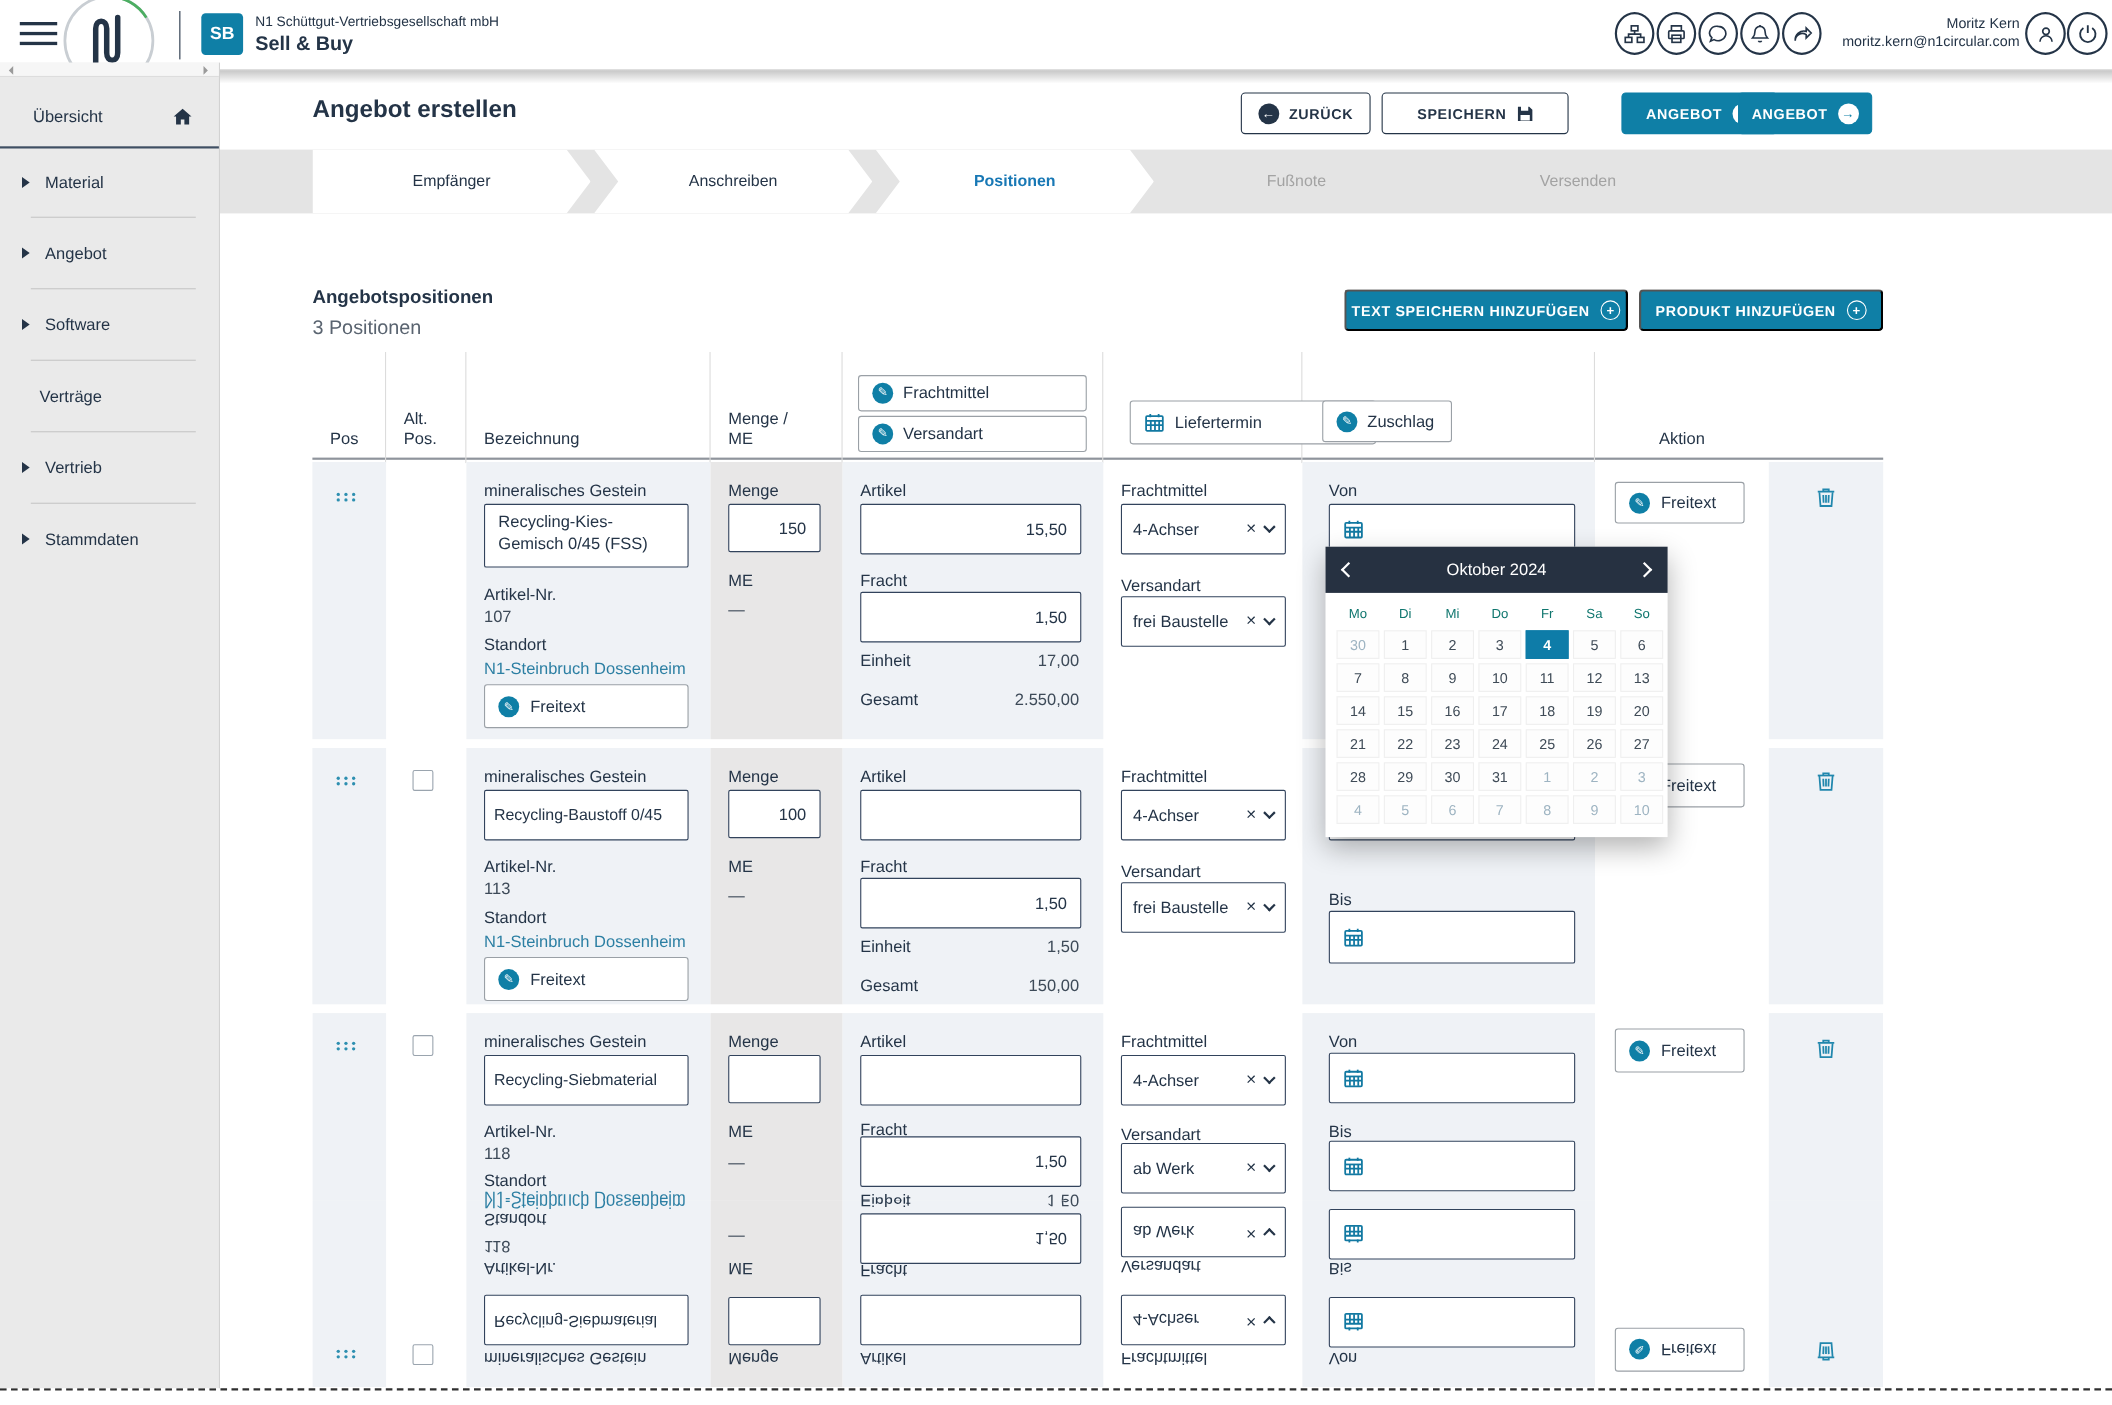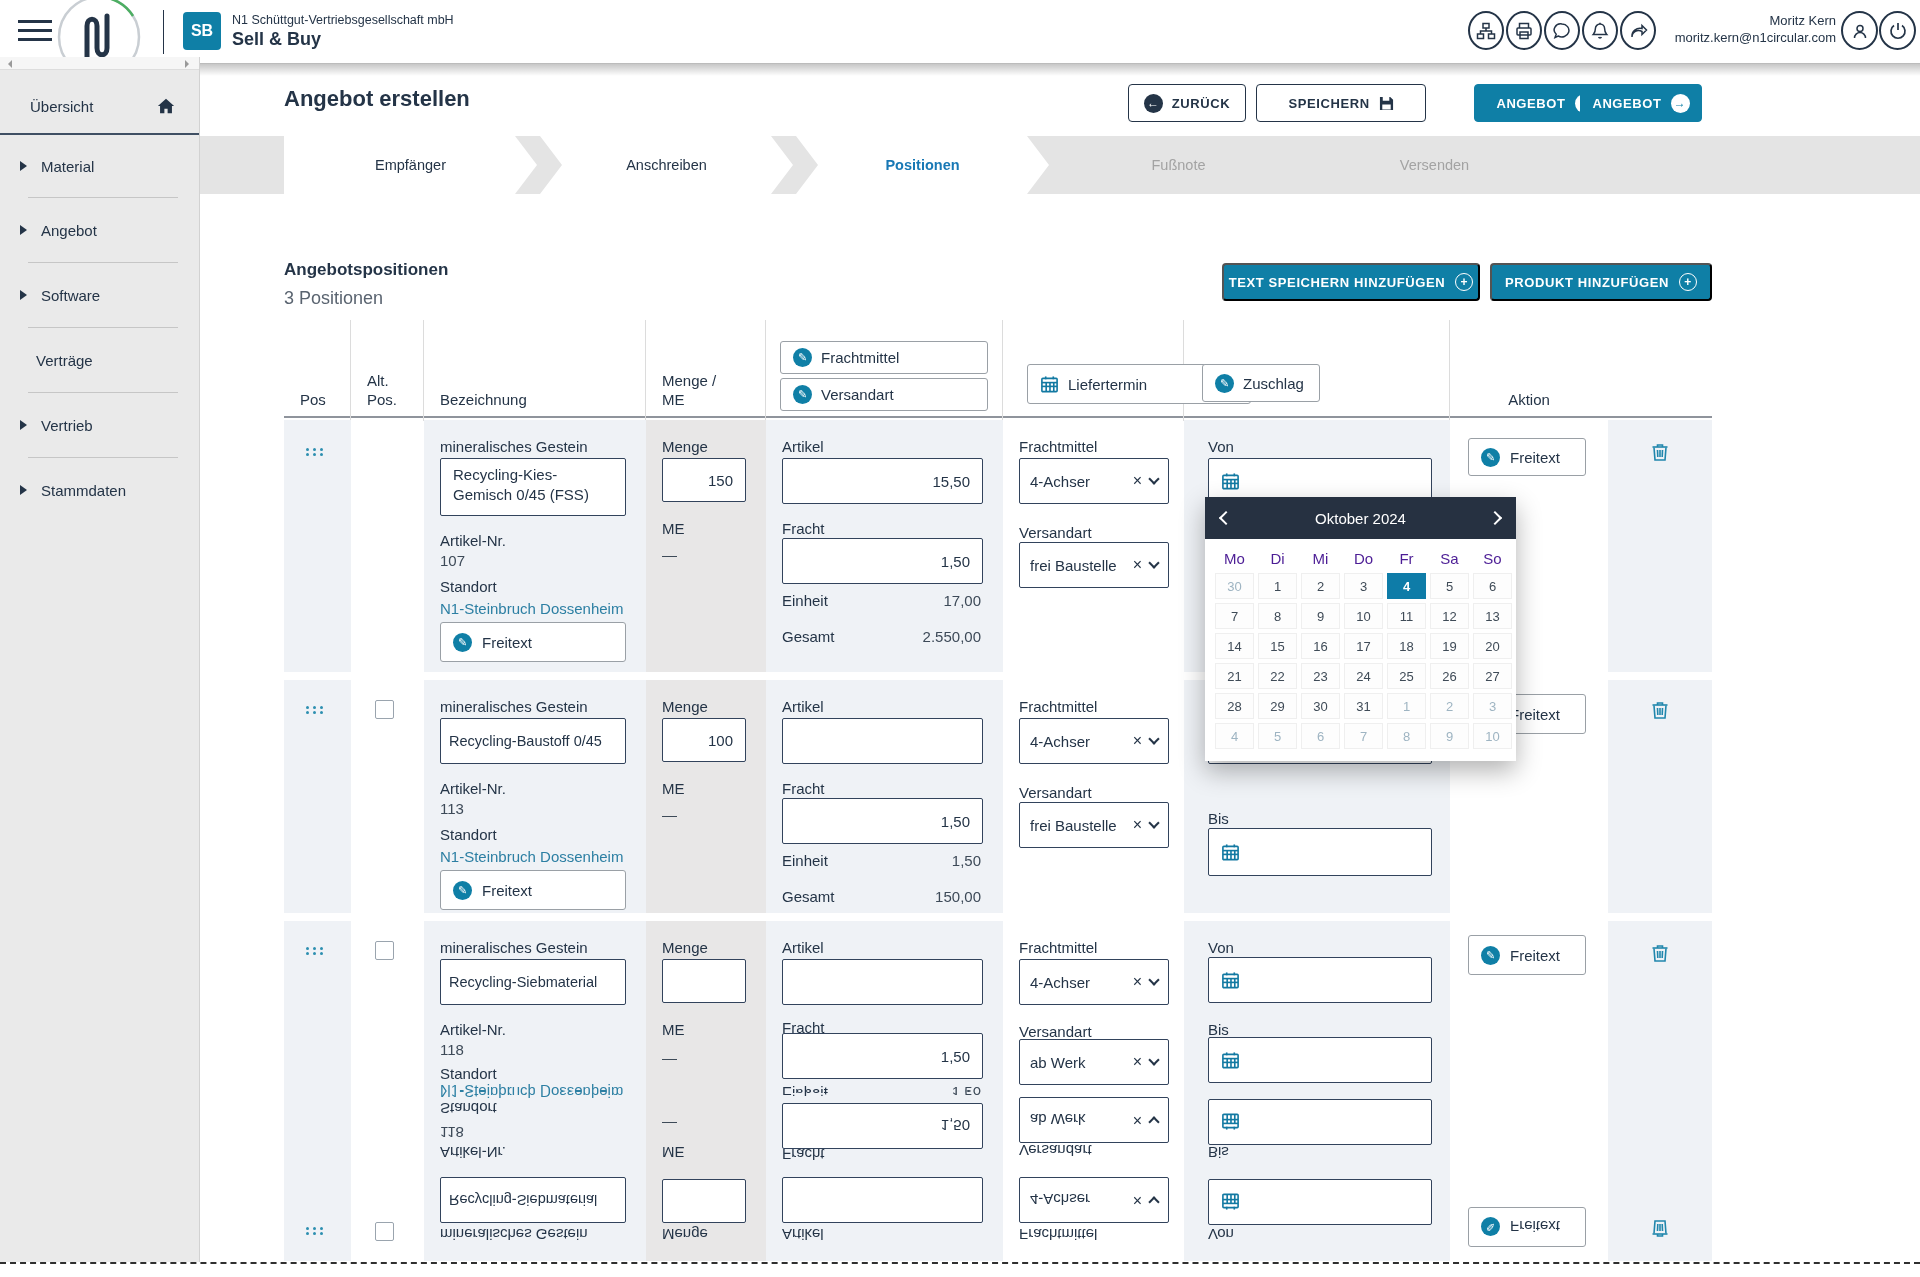--- a/index.html
+++ b/index.html
@@ -91,21 +91,21 @@
 
   
   .calpop{position:absolute;left:1205px;top:497px;width:311px;z-index:60;box-shadow:0 10px 24px rgba(0,0,0,.3);background:#fff}
   .cal-head{height:42px;background:#263141;color:#fff;display:flex;align-items:center;justify-content:space-between;padding:0 16px}
   .cal-title{font-size:15px}
   .cal-nav{width:10px;height:10px;border-right:2px solid #fff;border-bottom:2px solid #fff;cursor:pointer}
   .cal-prev{transform:rotate(135deg)}
   .cal-next{transform:rotate(-45deg)}
   .cal-body{padding:8px 10px 12px}
   .cal-wd{display:grid;grid-template-columns:repeat(7,39px);gap:4px;margin-bottom:4px}
-  .cal-wd div{height:22px;display:flex;align-items:center;justify-content:center;font-size:15px;color:#4c1d95}
+  .cal-wd div{height:22px;display:flex;align-items:center;justify-content:center;font-size:12px;color:#0f766e}
   .cal-grid{display:grid;grid-template-columns:repeat(7,39px);gap:4px}
   .cday{height:26px;background:#fdfdfd;border:1px solid #efefef;display:flex;align-items:center;justify-content:center;font-size:13px;color:#3f4b57;cursor:pointer}
   .cday.out{color:#9eb4c2}
   .cday.sel{background:#0e7ca8;border-color:#0e7ca8;color:#fff;font-weight:700}
 
   
   .mirror{position:absolute;left:284px;top:1091px;width:1428px;height:170px;overflow:hidden;transform:scaleY(-1)}
   .dashline{position:absolute;left:0;top:1262px;width:1920px;border-top:2px dashed #2f2f2f}
 </style>
 </head>

